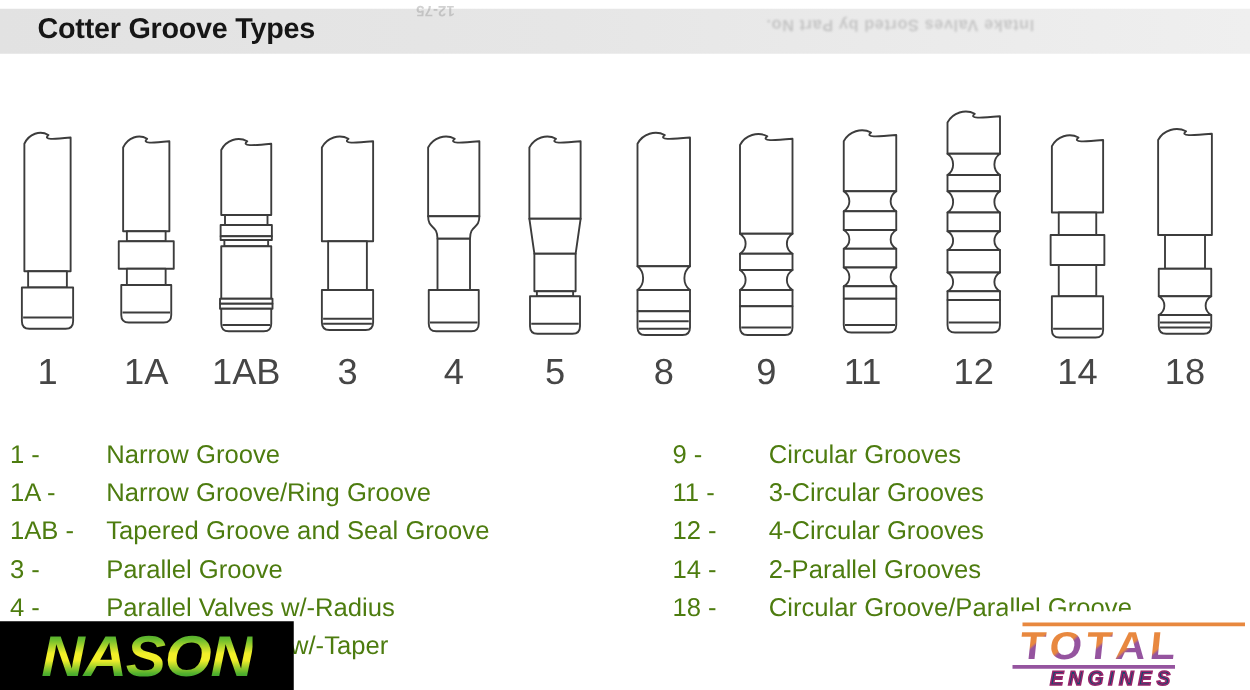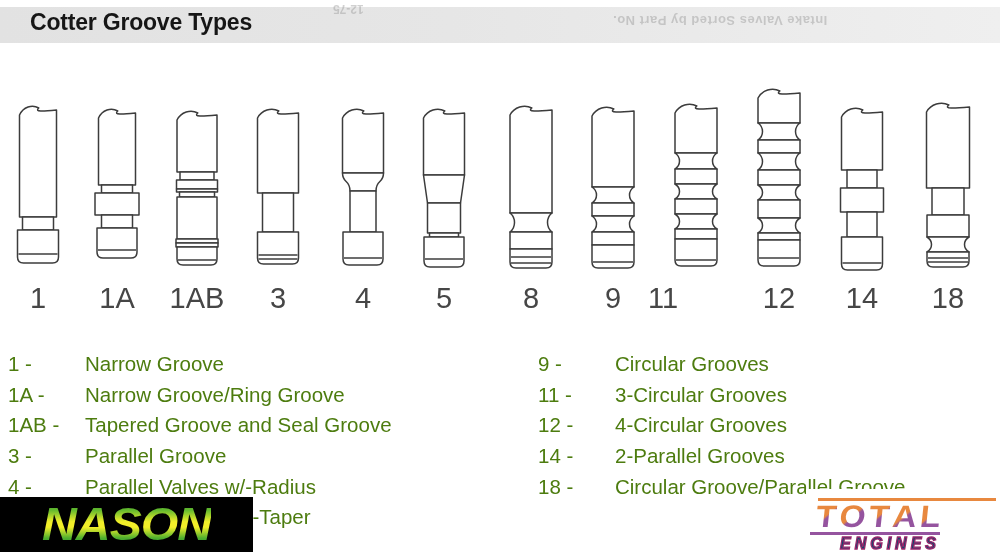--- a/index.html
+++ b/index.html
@@ -25,22 +25,22 @@
                font-size:29px;color:#464646;}
 
   
   .legend-col{position:absolute;top:349px;width:460px;}
   .legend-col.left{left:8px;}
   .legend-col.right{left:538px;}
   .lrow{height:30.7px;line-height:30.7px;font-size:20.5px;color:#4d7c0f;white-space:nowrap;}
   .lnum{display:inline-block;width:77px;}
 
   
-  .nason{position:absolute;left:0;top:497px;width:253px;height:55px;background:#000;
-         display:flex;align-items:flex-start;justify-content:center;}
+  .nason{position:absolute;left:0;top:497px;width:235px;height:55px;background:#000;
+         display:flex;align-items:center;justify-content:center;}
   .nason span{font-style:italic;font-weight:bold;font-size:46px;letter-spacing:-1px;
          background:linear-gradient(180deg,#18862b 0%,#67bb2e 25%,#f2ef29 46%,#f2ef29 56%,#4faf2e 76%,#117e27 100%);
          -webkit-background-clip:text;background-clip:text;color:transparent;
          transform:scaleX(1.05);}
 
   
   .total{position:absolute;left:806px;top:489px;width:194px;height:63px;background:#fff;}
   .total .oline{margin:9px 0 0 12px;width:178px;height:3px;background:#e8883f;}
   .total .word{margin:0 0 0 10px;display:flex;transform:skewX(-6deg) scaleX(1.08);
                transform-origin:left;}
@@ -140,21 +140,21 @@
         <path d="M 9 14 C 13.2 6 23.28 3 30.84 7 C 25.8 11 35.04 10.5 51 9 L 51 54 L 9 54 Z" fill="#ffffff" stroke="#3c3c3c" stroke-width="1.5" stroke-linejoin="round"></path>
         <path d="M 9 54 L 51 54 C 45 58 45 66 51 70 L 9 70 C 15 66 15 58 9 54 Z" fill="#ffffff" stroke="#3c3c3c" stroke-width="1.5" stroke-linejoin="round"></path>
         <path d="M 9 70 L 51 70 L 51 85 L 9 85 Z" fill="#ffffff" stroke="#3c3c3c" stroke-width="1.5" stroke-linejoin="round"></path>
         <path d="M 9 85 L 51 85 C 45 88.75 45 96.25 51 100 L 9 100 C 15 96.25 15 88.75 9 85 Z" fill="#ffffff" stroke="#3c3c3c" stroke-width="1.5" stroke-linejoin="round"></path>
         <path d="M 9 100 L 51 100 L 51 115 L 9 115 Z" fill="#ffffff" stroke="#3c3c3c" stroke-width="1.5" stroke-linejoin="round"></path>
         <path d="M 9 115 L 51 115 C 45 118.75 45 126.25 51 130 L 9 130 C 15 126.25 15 118.75 9 115 Z" fill="#ffffff" stroke="#3c3c3c" stroke-width="1.5" stroke-linejoin="round"></path>
         <path d="M 9 130 L 51 130 L 51 140 L 9 140 Z" fill="#ffffff" stroke="#3c3c3c" stroke-width="1.5" stroke-linejoin="round"></path>
         <path d="M 9 140 L 51 140 L 51 161 Q 51 167 45 167 L 15 167 Q 9 167 9 161 Z" fill="#ffffff" stroke="#3c3c3c" stroke-width="1.5" stroke-linejoin="round"></path>
         <path d="M 10 161 L 50 161" fill="none" stroke="#3c3c3c" stroke-width="1.5" stroke-linejoin="round"></path>
       </svg>
-      <div class="valve-label" style="left: 625px;">11</div>
+      <div class="valve-label" style="left: 652px;">11</div>
       <svg width="60" height="186" viewBox="0 0 60 186" style="left: 749px; top: -1px;">
         <path d="M 9 14 C 13.2 6 23.28 3 30.84 7 C 25.8 11 35.04 10.5 51 9 L 51 39 L 9 39 Z" fill="#ffffff" stroke="#3c3c3c" stroke-width="1.5" stroke-linejoin="round"></path>
         <path d="M 9 39 L 51 39 C 45 43.25 45 51.75 51 56 L 9 56 C 15 51.75 15 43.25 9 39 Z" fill="#ffffff" stroke="#3c3c3c" stroke-width="1.5" stroke-linejoin="round"></path>
         <path d="M 9 56 L 51 56 L 51 69 L 9 69 Z" fill="#ffffff" stroke="#3c3c3c" stroke-width="1.5" stroke-linejoin="round"></path>
         <path d="M 9 69 L 51 69 C 45 73.25 45 81.75 51 86 L 9 86 C 15 81.75 15 73.25 9 69 Z" fill="#ffffff" stroke="#3c3c3c" stroke-width="1.5" stroke-linejoin="round"></path>
         <path d="M 9 86 L 51 86 L 51 101 L 9 101 Z" fill="#ffffff" stroke="#3c3c3c" stroke-width="1.5" stroke-linejoin="round"></path>
         <path d="M 9 101 L 51 101 C 45 104.75 45 112.25 51 116 L 9 116 C 15 112.25 15 104.75 9 101 Z" fill="#ffffff" stroke="#3c3c3c" stroke-width="1.5" stroke-linejoin="round"></path>
         <path d="M 9 116 L 51 116 L 51 134 L 9 134 Z" fill="#ffffff" stroke="#3c3c3c" stroke-width="1.5" stroke-linejoin="round"></path>
         <path d="M 9 134 L 51 134 C 45 137.75 45 145.25 51 149 L 9 149 C 15 145.25 15 137.75 9 134 Z" fill="#ffffff" stroke="#3c3c3c" stroke-width="1.5" stroke-linejoin="round"></path>
         <path d="M 9 149 L 51 149 L 51 156 L 9 156 Z" fill="#ffffff" stroke="#3c3c3c" stroke-width="1.5" stroke-linejoin="round"></path>

